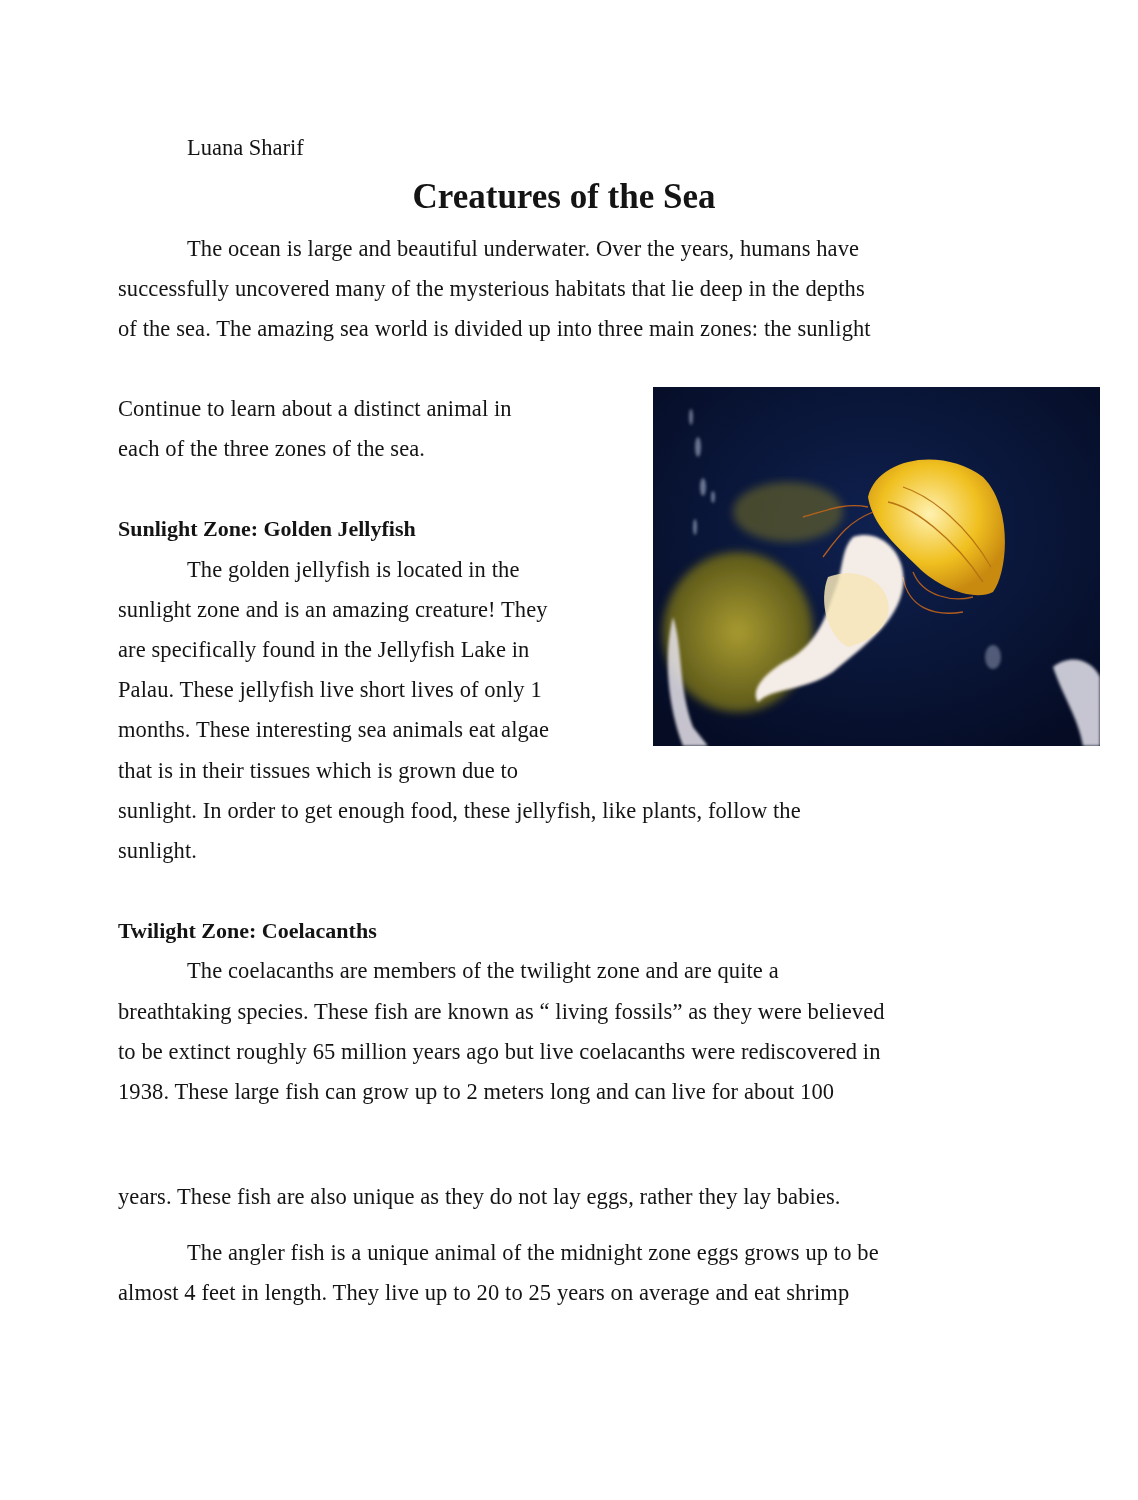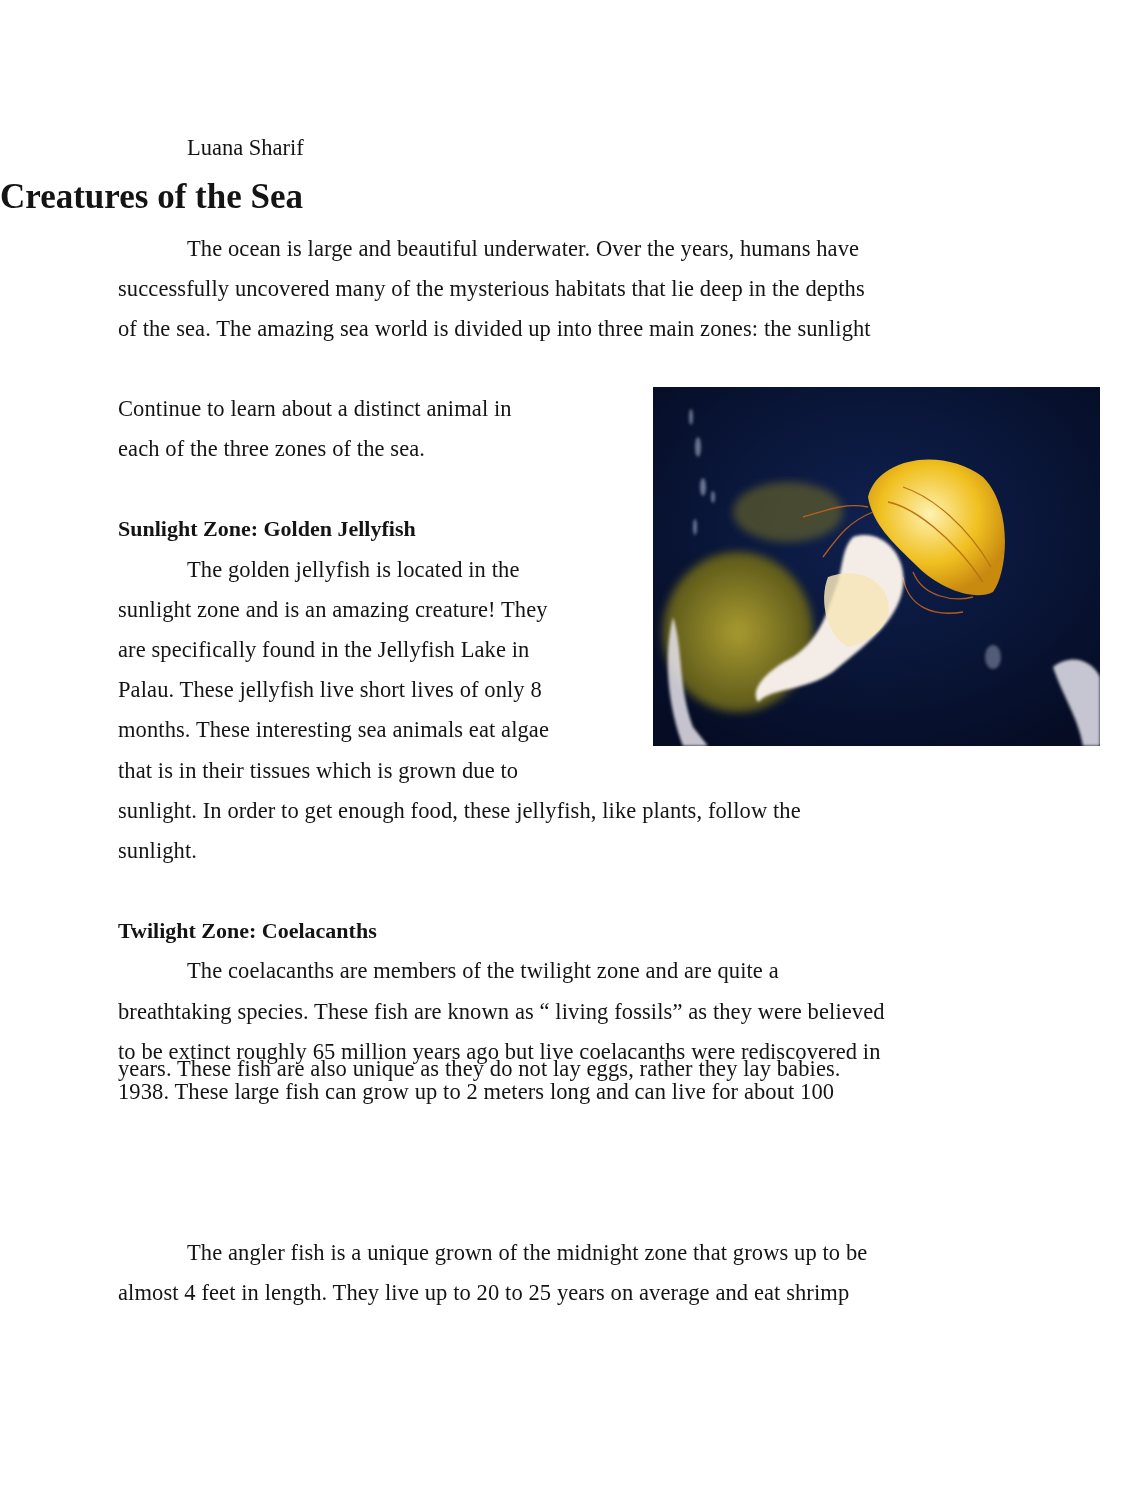--- a/index.html
+++ b/index.html
@@ -1,21 +1,21 @@
 <!DOCTYPE html>
 <html><head>
 <meta charset="utf-8">
 <style>
   html,body{margin:0;padding:0;background:#ffffff;}
   body{width:1138px;height:1500px;position:relative;overflow:hidden;
        font-family:"Liberation Serif","DejaVu Serif",serif;color:#141414;}
   .page{position:absolute;left:0;top:0;width:1006px;height:1500px;}
   .line{position:absolute;left:118px;font-size:22.5px;line-height:40px;white-space:nowrap;letter-spacing:0.1px;}
   .author{position:absolute;left:187px;top:128px;font-size:22.5px;line-height:40px;}
-  .title{position:absolute;left:0;width:1128px;top:174px;font-size:35px;font-weight:bold;line-height:46px;}
+  .title{position:absolute;left:0;width:1128px;top:174px;text-align:center;font-size:35px;font-weight:bold;line-height:46px;}
   .heading{position:absolute;left:118px;font-size:22px;font-weight:bold;line-height:40px;}
   .indent{padding-left:69px;}
   .photo{position:absolute;left:653px;top:387px;width:447px;height:359px;overflow:hidden;background:#0a1636;}
 </style>
 </head>
 <body>
 
 <div class="page">
   <div class="author">Luana Sharif</div>
   <div class="title">Creatures of the Sea</div>
@@ -79,28 +79,28 @@
 
       <path d="M400 280 C420 265 440 275 447 290 L447 359 L430 359 C425 330 410 310 400 280Z" fill="#e8e6f0" opacity="0.85" filter="url(#blur2)"></path>
       <ellipse cx="340" cy="270" rx="8" ry="12" fill="#c0c8e0" opacity="0.4" filter="url(#blur2)"></ellipse>
     </svg>
   </div>
 
   <div class="heading" style="top:509px">Sunlight Zone: Golden Jellyfish</div>
   <div class="line indent" style="top:550px">The golden jellyfish is located in the</div>
   <div class="line" style="top:590px">sunlight zone and is an amazing creature! They</div>
   <div class="line" style="top:630px">are specifically found in the Jellyfish Lake in</div>
-  <div class="line" style="top:670px">Palau. These jellyfish live short lives of only 8</div>
+  <div class="line" style="top:670px">Palau. These jellyfish live short lives of only 1</div>
   <div class="line" style="top:710px">months. These interesting sea animals eat algae</div>
   <div class="line" style="top:791px">sunlight. In order to get enough food, these jellyfish, like plants, follow the</div>
   <div class="line" style="top:751px">that is in their tissues which is grown due to</div>
   <div class="line" style="top:831px">sunlight.</div>
 
   <div class="heading" style="top:911px">Twilight Zone: Coelacanths</div>
   <div class="line indent" style="top:951px">The coelacanths are members of the twilight zone and are quite a</div>
   <div class="line" style="top:992px">breathtaking species. These fish are known as “ living fossils” as they were believed</div>
   <div class="line" style="top:1032px">to be extinct roughly 65 million years ago but live coelacanths were rediscovered in</div>
   <div class="line" style="top:1072px">1938. These large fish can grow up to 2 meters long and can live for about 100</div>
-  <div class="line" style="top:1049px">years. These fish are also unique as they do not lay eggs, rather they lay babies.</div>
+  <div class="line" style="top:1177px">years. These fish are also unique as they do not lay eggs, rather they lay babies.</div>
 
-  <div class="line indent" style="top:1233px">The angler fish is a unique grown of the midnight zone that grows up to be</div>
+  <div class="line indent" style="top:1233px">The angler fish is a unique animal of the midnight zone eggs grows up to be</div>
   <div class="line" style="top:1273px">almost 4 feet in length. They live up to 20 to 25 years on average and eat shrimp</div>
 </div>
 
 </body></html>

